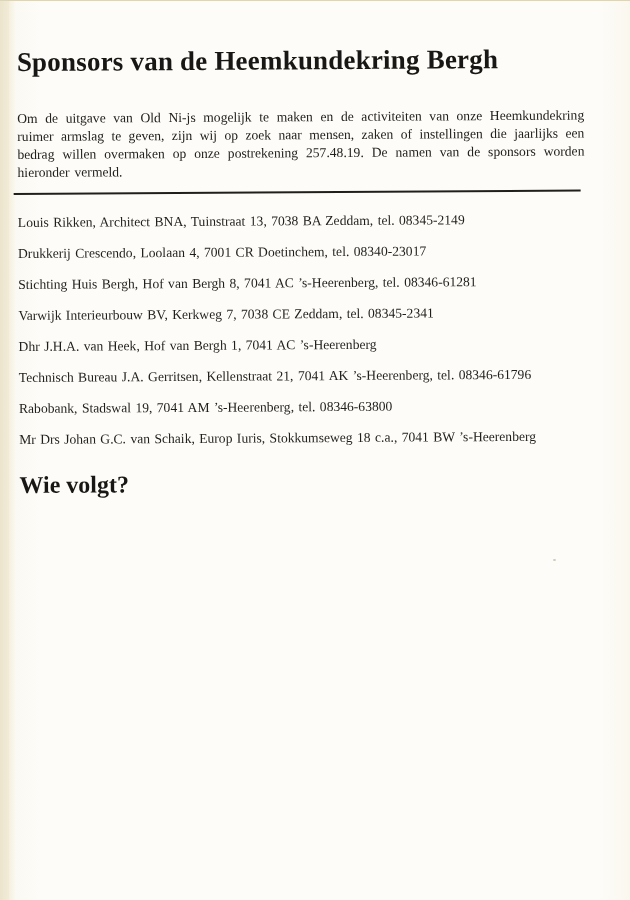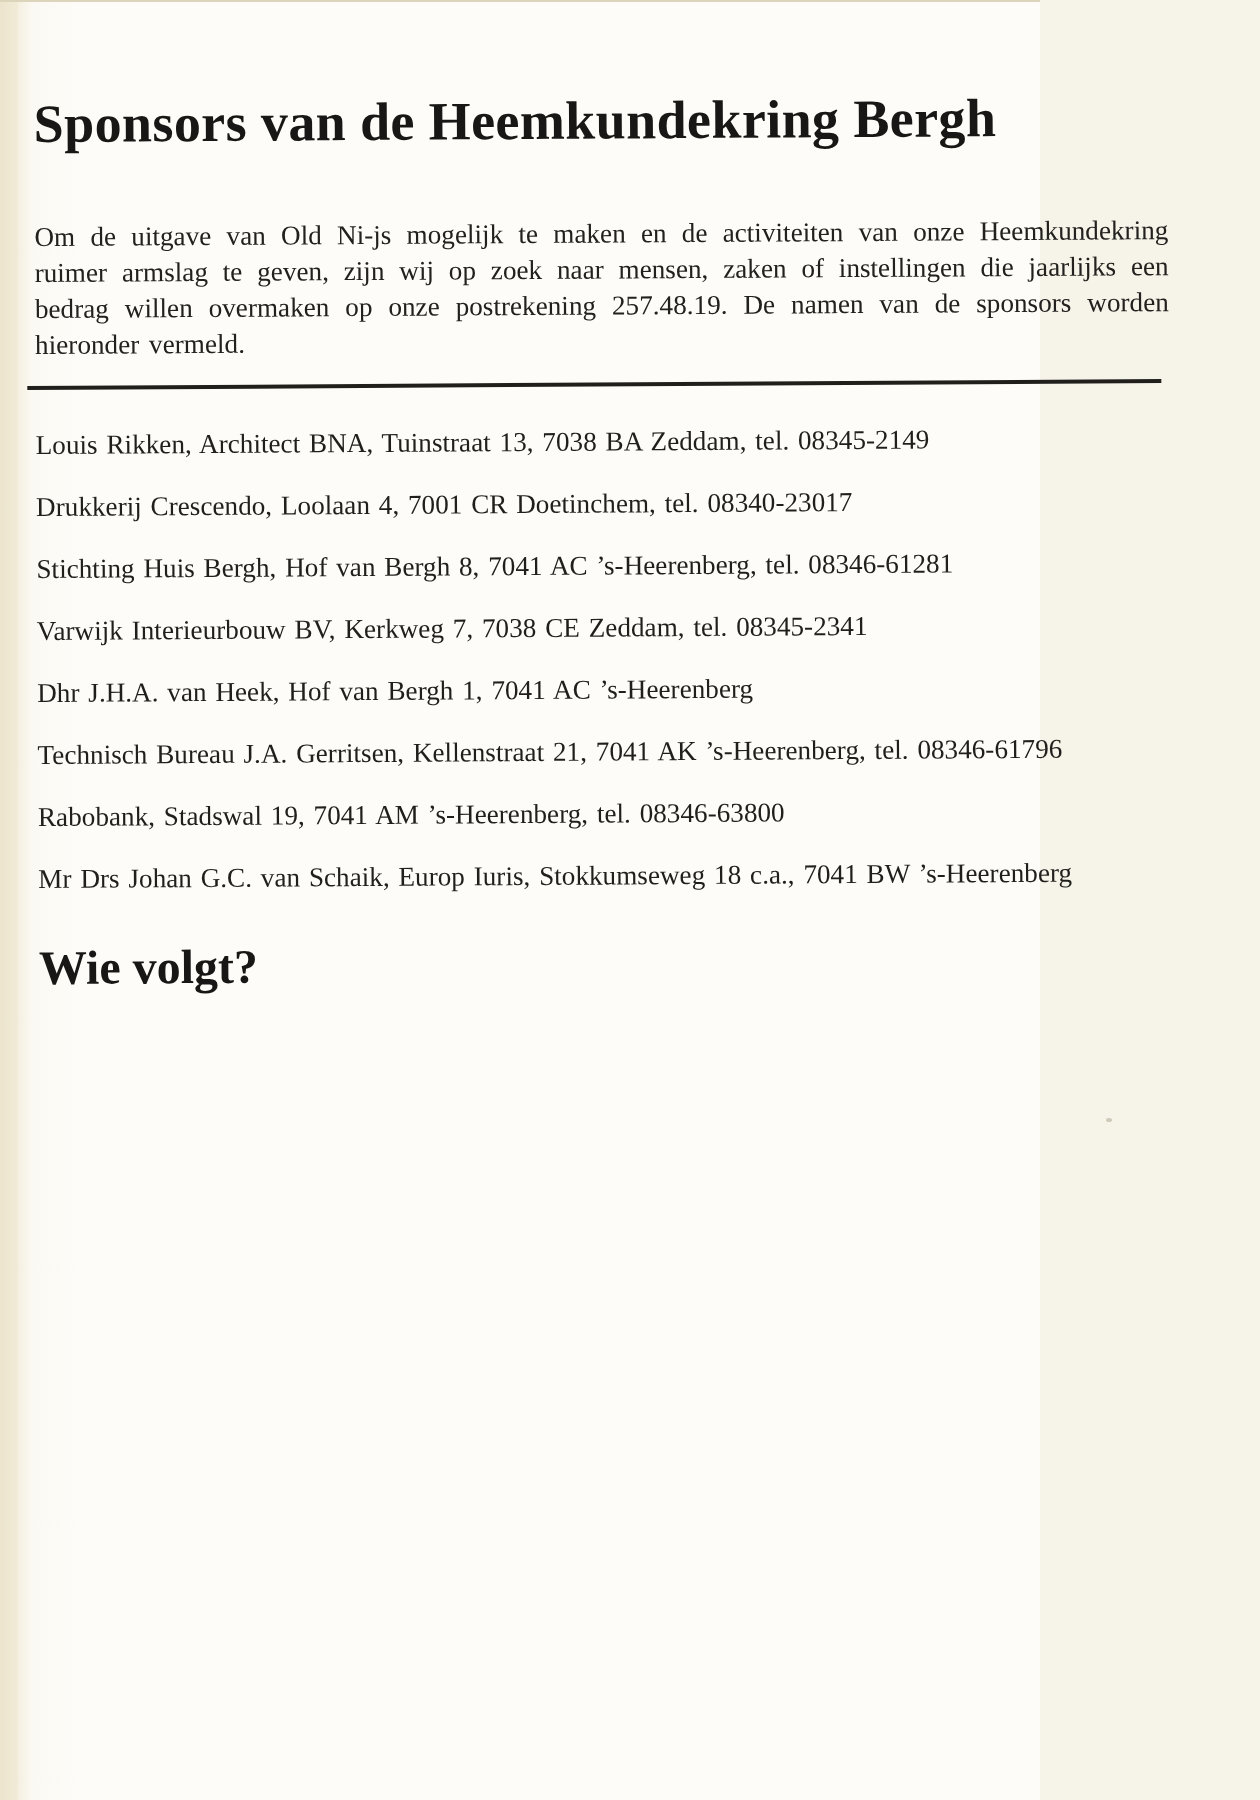--- a/index.html
+++ b/index.html
@@ -8,21 +8,21 @@
   }
   body {
     width: 630px;
     height: 900px;
     overflow: hidden;
     background: #f6f3e9;
     font-family: "Liberation Serif", "DejaVu Serif", serif;
   }
   .page {
     position: relative;
-    width: 520px;
+    width: 630px;
     height: 900px;
     background:
       linear-gradient(90deg, #efe8d4 0px, #f3eedd 8px, #fbf9f3 16px, #fdfcf8 40px, #fdfcf8 600px, #faf7ee 630px);
     border-top: 1px solid #ddd4bc;
     box-sizing: border-box;
     color: #1d1c1a;
   }
   .edge-left {
     position: absolute;
     left: 0; top: 0; bottom: 0;

